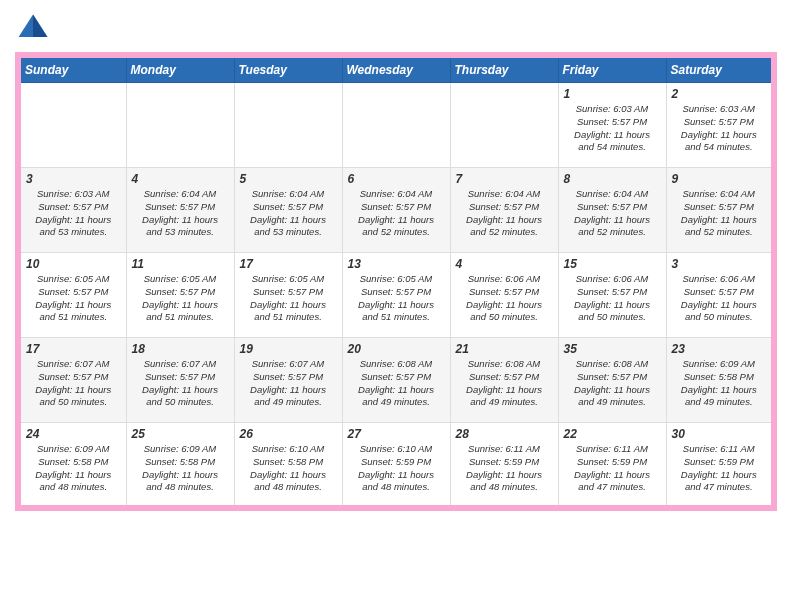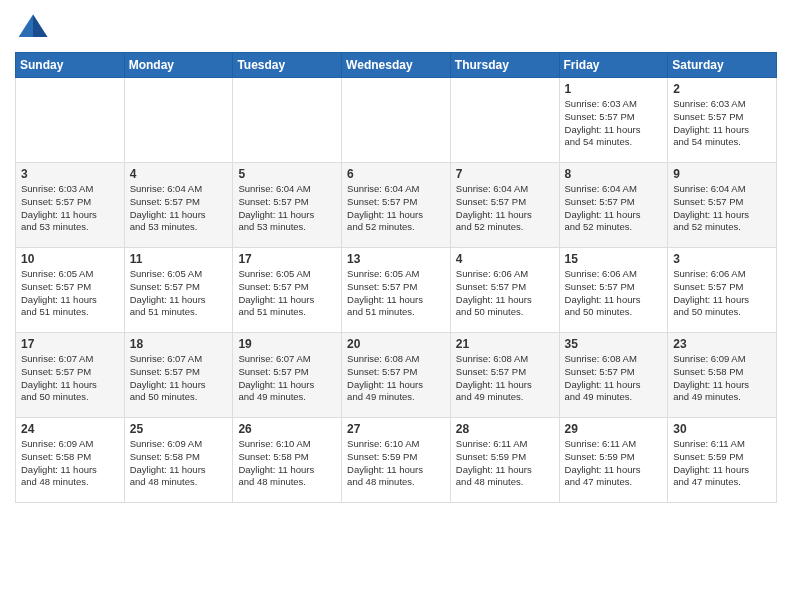--- a/index.html
+++ b/index.html
@@ -43,21 +43,22 @@
       font-weight: bold;
       color: #222;
     }
     .location {
       font-size: 13px;
       color: #444;
     }
     .calendar {
       width: 100%;
       border-collapse: collapse;
-      border: 1px solid #f9a8d4;
+      border: 6px solid #f9a8d4;
+      font-style: italic;
     }
     .calendar th {
       background-color: #2a6db5;
       color: #fff;
       font-size: 12px;
       font-weight: bold;
       padding: 5px 4px;
       text-align: left;
       border: 1px solid #2060a0;
     }
@@ -77,20 +78,21 @@
     .day-number {
       font-size: 12px;
       font-weight: bold;
       margin-bottom: 2px;
       display: block;
     }
     .day-info {
       font-size: 9.5px;
       line-height: 1.35;
       color: #333;
+      text-align: center;
     }
     .empty-cell {
       background: #fff !important;
     }
   </style>
 </head>
 <body>
 
 <div class="page">
   <div class="header">
@@ -327,21 +329,21 @@
 and 48 minutes.</div>
           </td>
           <td>
             <span class="day-number">28</span>
             <div class="day-info" style="white-space: pre-line;">Sunrise: 6:11 AM
 Sunset: 5:59 PM
 Daylight: 11 hours
 and 48 minutes.</div>
           </td>
           <td>
-            <span class="day-number">29</span>
+            <span class="day-number">22</span>
             <div class="day-info" style="white-space: pre-line;">Sunrise: 6:11 AM
 Sunset: 5:59 PM
 Daylight: 11 hours
 and 47 minutes.</div>
           </td>
           <td>
             <span class="day-number">30</span>
             <div class="day-info" style="white-space: pre-line;">Sunrise: 6:11 AM
 Sunset: 5:59 PM
 Daylight: 11 hours

